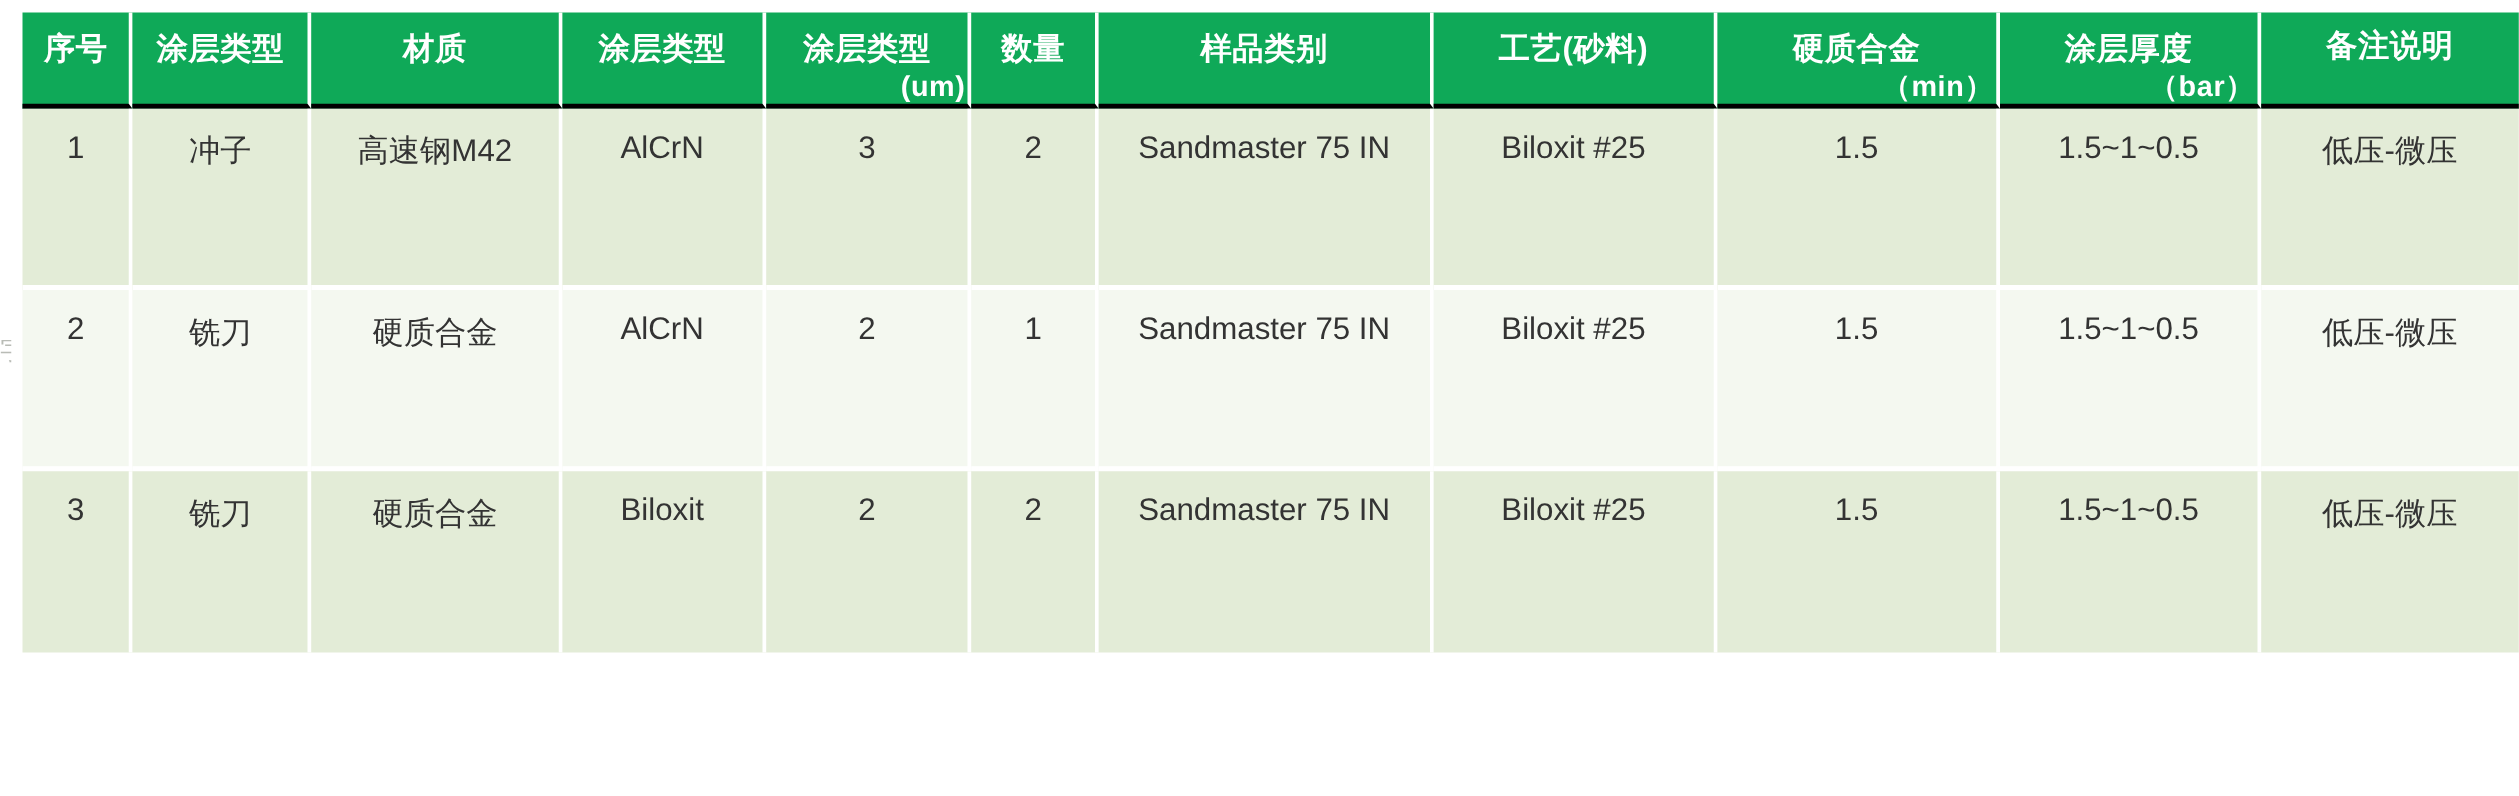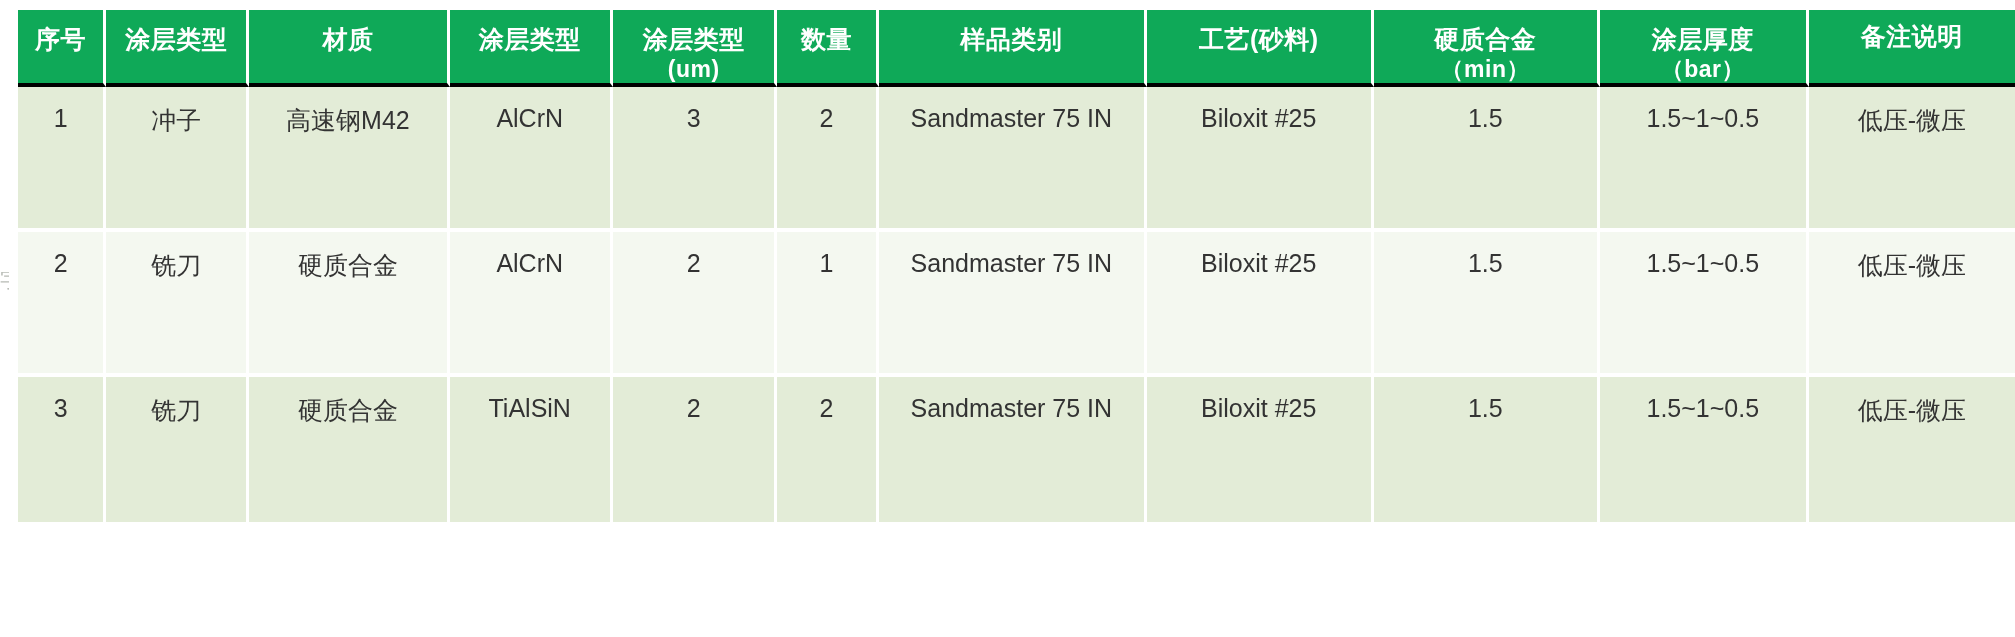--- a/index.html
+++ b/index.html
@@ -52,20 +52,21 @@
     letter-spacing: 0.5px;
     white-space: pre-line;
   }
   table.data-table thead th:last-child {
     border-right: none;
     font-family: Liberation Mono, monospace;
   }
   table.data-table thead th .unit {
     display: block;
     font-size: 23px;
+    text-align: right;
   }
 
   
   table.data-table tbody td {
     font-size: 25px;
     color: #333333;
     text-align: center;
     vertical-align: top;
     padding: 17px 4px 0 4px;
     height: 145px;
@@ -164,21 +165,21 @@
           <td>Sandmaster 75 IN</td>
           <td>Biloxit #25</td>
           <td>1.5</td>
           <td>1.5~1~0.5</td>
           <td>低压-微压</td>
         </tr>
         <tr class="row-shade">
           <td>3</td>
           <td>铣刀</td>
           <td>硬质合金</td>
-          <td>TiAlSiN</td>
+          <td>Biloxit</td>
           <td>2</td>
           <td>2</td>
           <td>Sandmaster 75 IN</td>
           <td>Biloxit #25</td>
           <td>1.5</td>
           <td>1.5~1~0.5</td>
           <td>低压-微压</td>
         </tr>
       </tbody>
   </table>

